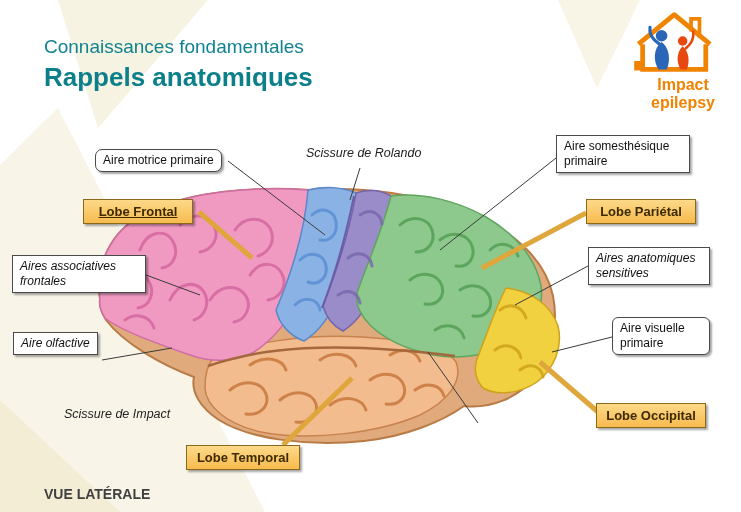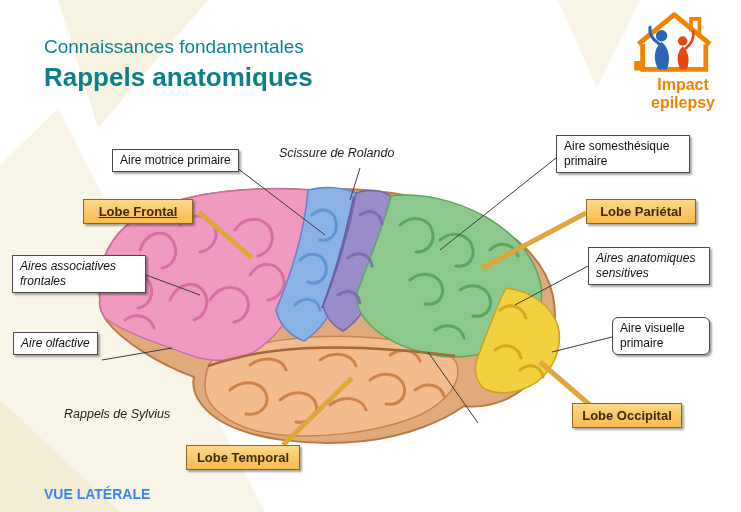--- a/index.html
+++ b/index.html
@@ -1,42 +1,42 @@
 <!DOCTYPE html>
 <html><head>
 <meta charset="utf-8">
 <style>
   html,body{margin:0;padding:0;}
   body{font-family:"Liberation Sans", sans-serif;}
   .slide{position:relative;width:741px;height:512px;background:#ffffff;overflow:hidden;}
   .bg-svg{position:absolute;left:0;top:0;z-index:0;}
   .title{position:absolute;left:44px;top:36px;font-size:19px;color:#0f8490;z-index:2;}
   .subtitle{position:absolute;left:44px;top:62px;font-size:26px;font-weight:bold;color:#0b7f8a;z-index:2;}
-  .footer{position:absolute;left:44px;top:486px;font-size:14px;font-weight:bold;color:#3b82f6;z-index:2;}
+  .footer{position:absolute;left:44px;top:486px;font-size:14px;font-weight:bold;color:#404040;z-index:2;}
   .box{position:absolute;background:#fff;border:1px solid #4a4a4a;box-shadow:2px 2px 2px rgba(0,0,0,.35);
        font-size:12px;color:#111;padding:3px 7px;line-height:1.25;z-index:2;}
   .lobe{position:absolute;background:linear-gradient(#fdd989,#f7bb4e);border:1px solid #8a6a1a;
         box-shadow:2px 2px 2px rgba(0,0,0,.35);font-weight:bold;font-size:13px;color:#3d2a00;
         padding:4px 6px;text-align:center;z-index:2;}
   .plain{position:absolute;font-style:italic;font-size:12.5px;color:#222;z-index:2;white-space:nowrap;}
   .italic{font-style:italic;}
   .nowrap{white-space:nowrap;}
-  .pos-motrice{left:112px;top:149px;}
-  .pos-rolando{left:279px;top:146px;}
+  .pos-motrice{left:95px;top:149px;border-radius:7px;}
+  .pos-rolando{left:306px;top:146px;}
   .pos-somesthesique{left:556px;top:135px;width:118px;}
   .pos-lobe-frontal{left:83px;top:199px;width:96px;text-decoration:underline;}
   .pos-lobe-parietal{left:586px;top:199px;width:96px;}
   .pos-assoc-frontales{left:12px;top:255px;width:118px;}
   .pos-assoc-sensitives{left:588px;top:247px;width:106px;}
   .pos-olfactive{left:13px;top:332px;}
   .pos-visuelle{left:612px;top:317px;width:82px;border-radius:6px;}
   .pos-sylvius{left:64px;top:407px;}
   .pos-lobe-temporal{left:186px;top:445px;width:100px;}
   .pos-auditive{left:452px;top:423px;width:82px;}
-  .pos-lobe-occipital{left:572px;top:403px;width:96px;}
+  .pos-lobe-occipital{left:596px;top:403px;width:96px;}
   .logo{position:absolute;left:630px;top:8px;width:100px;z-index:2;}
   .logo-text{position:absolute;left:633px;top:76px;width:100px;text-align:center;
              font-size:16px;font-weight:bold;color:#f08300;z-index:2;}
 </style>
 </head>
 <body>
 
 <div class="slide">
 
   <svg class="bg-svg" width="741" height="512" viewBox="0 0 741 512">
@@ -171,18 +171,18 @@
 
   <div class="box nowrap pos-motrice">Aire motrice primaire</div>
   <div class="plain pos-rolando">Scissure de Rolando</div>
   <div class="box pos-somesthesique">Aire somesthésique primaire</div>
   <div class="lobe pos-lobe-frontal">Lobe Frontal</div>
   <div class="lobe pos-lobe-parietal">Lobe Pariétal</div>
   <div class="box italic pos-assoc-frontales">Aires associatives frontales</div>
   <div class="box italic pos-assoc-sensitives">Aires anatomiques sensitives</div>
   <div class="box italic nowrap pos-olfactive">Aire olfactive</div>
   <div class="box pos-visuelle">Aire visuelle primaire</div>
-  <div class="plain pos-sylvius">Rappels de Sylvius</div>
+  <div class="plain pos-sylvius">Scissure de Impact</div>
   <div class="lobe pos-lobe-temporal">Lobe Temporal</div>
   <div class="lobe pos-lobe-occipital">Lobe Occipital</div>
 
   <div class="footer">VUE LATÉRALE</div>
 </div>
 
 </body></html>

